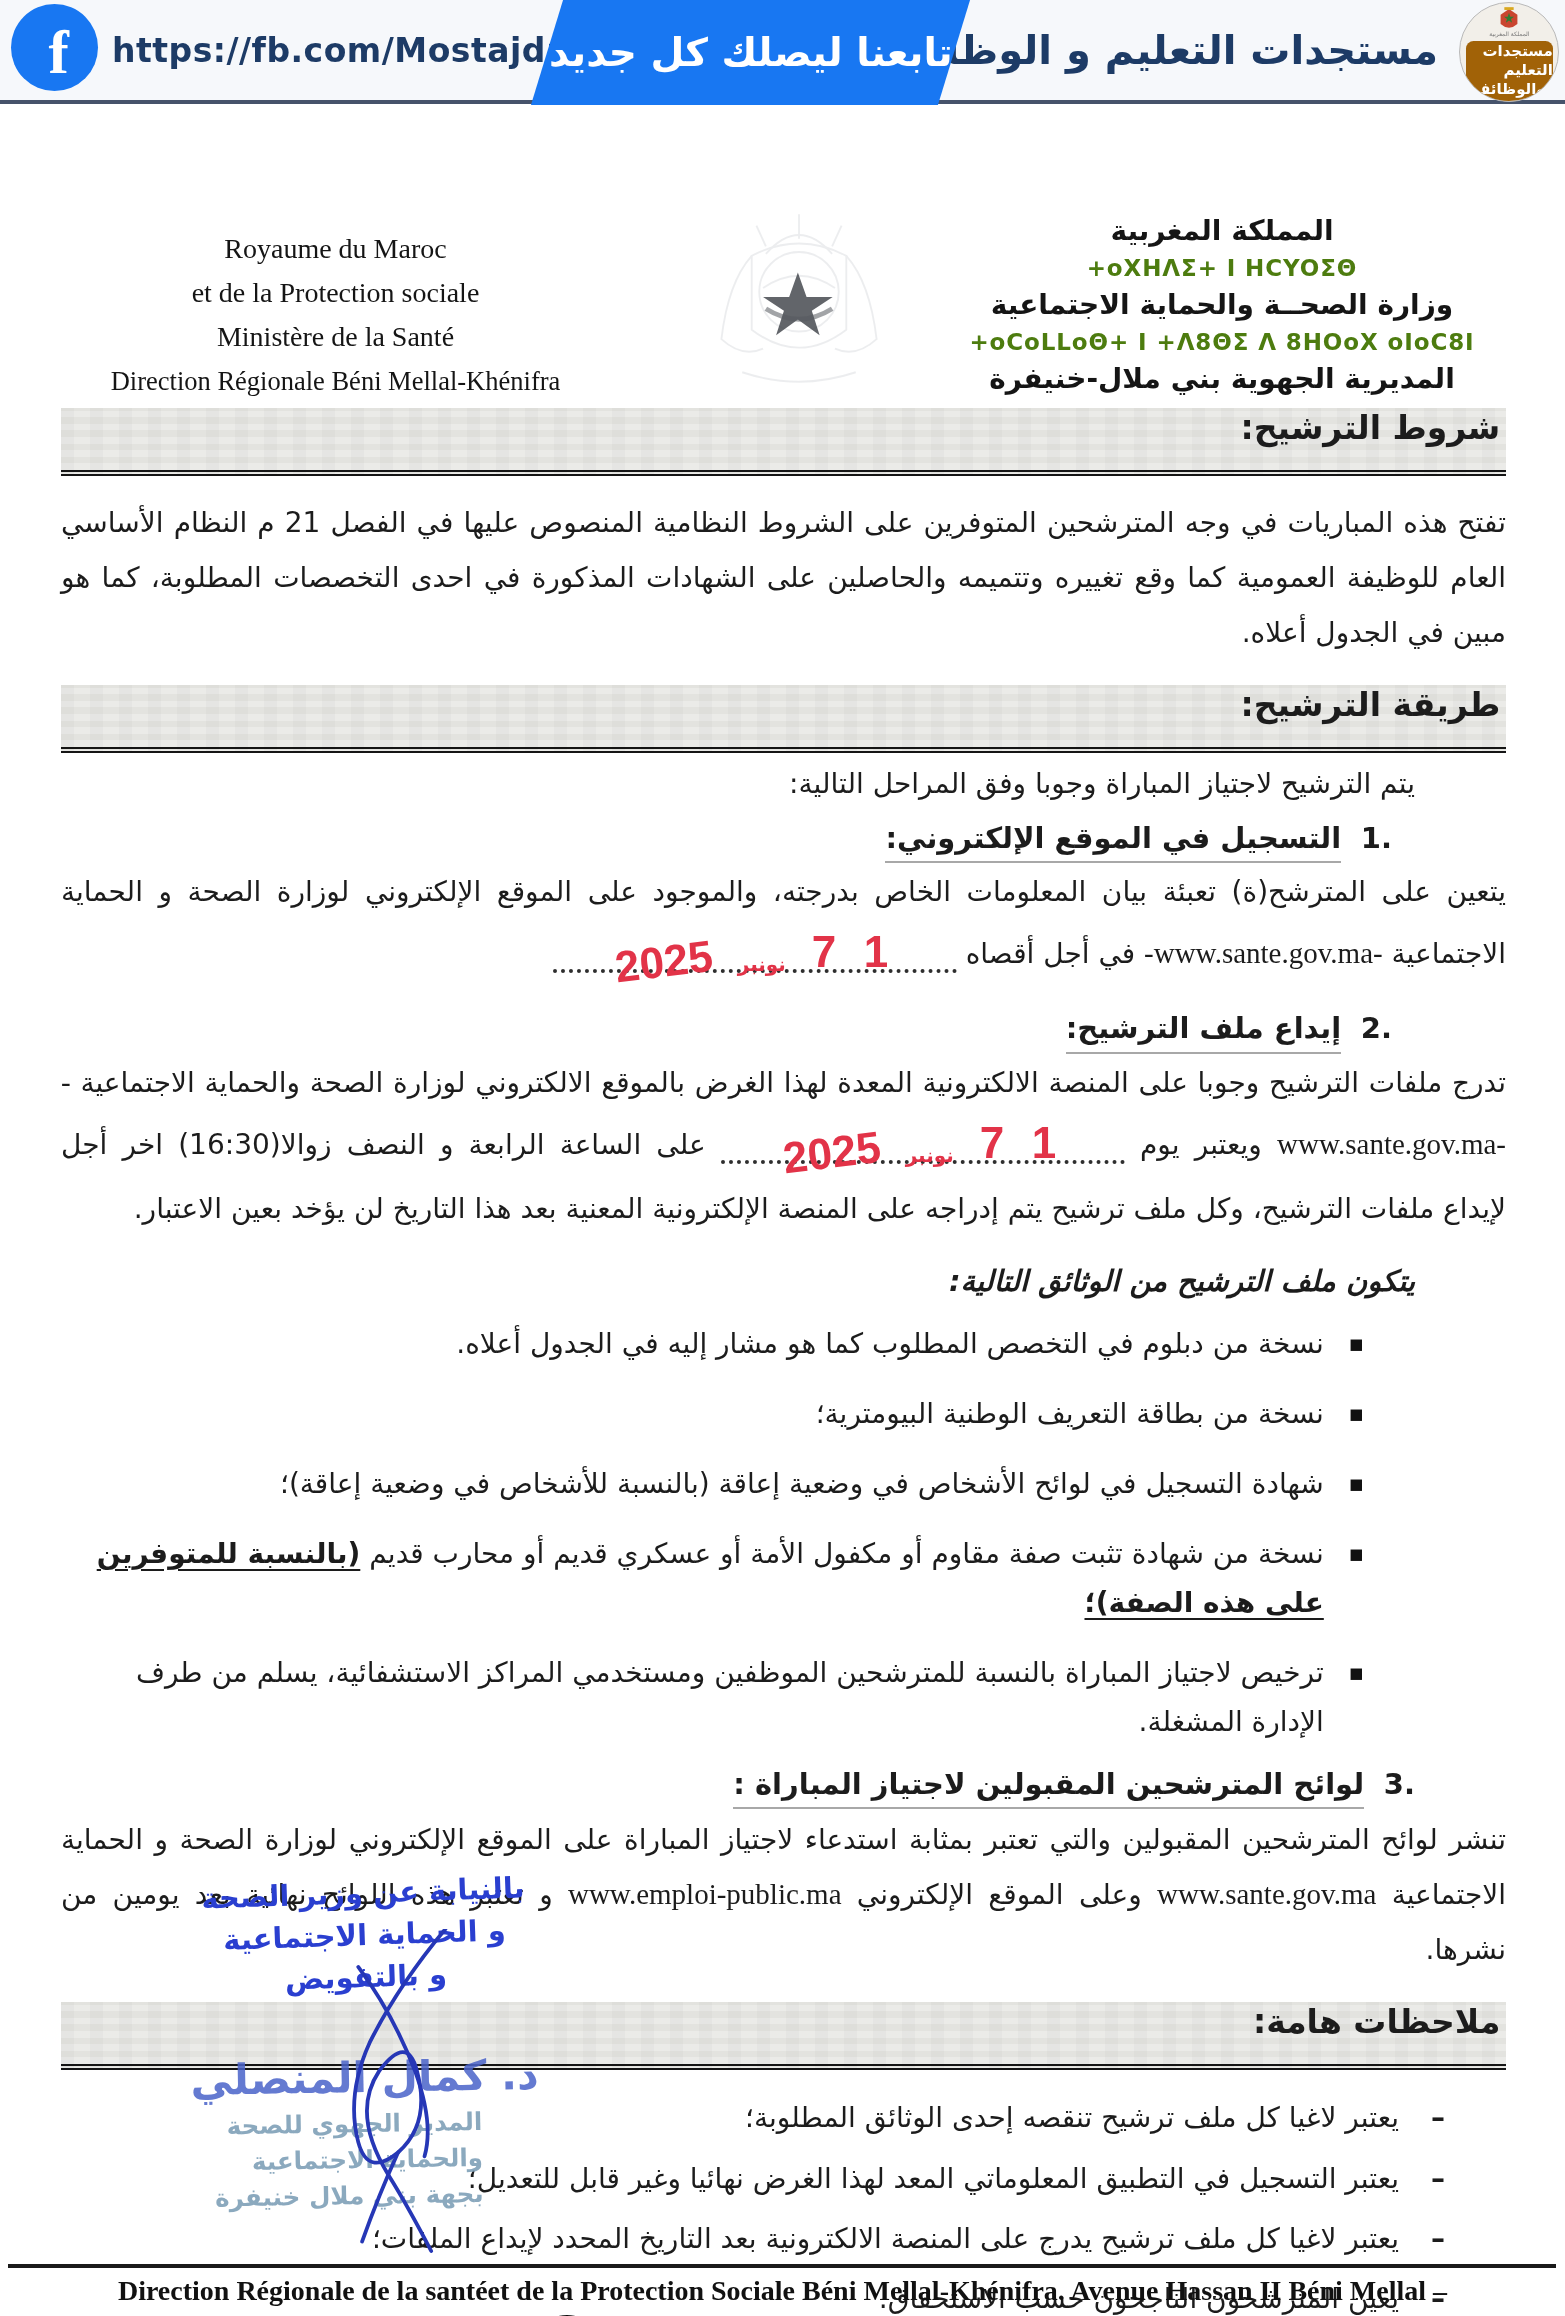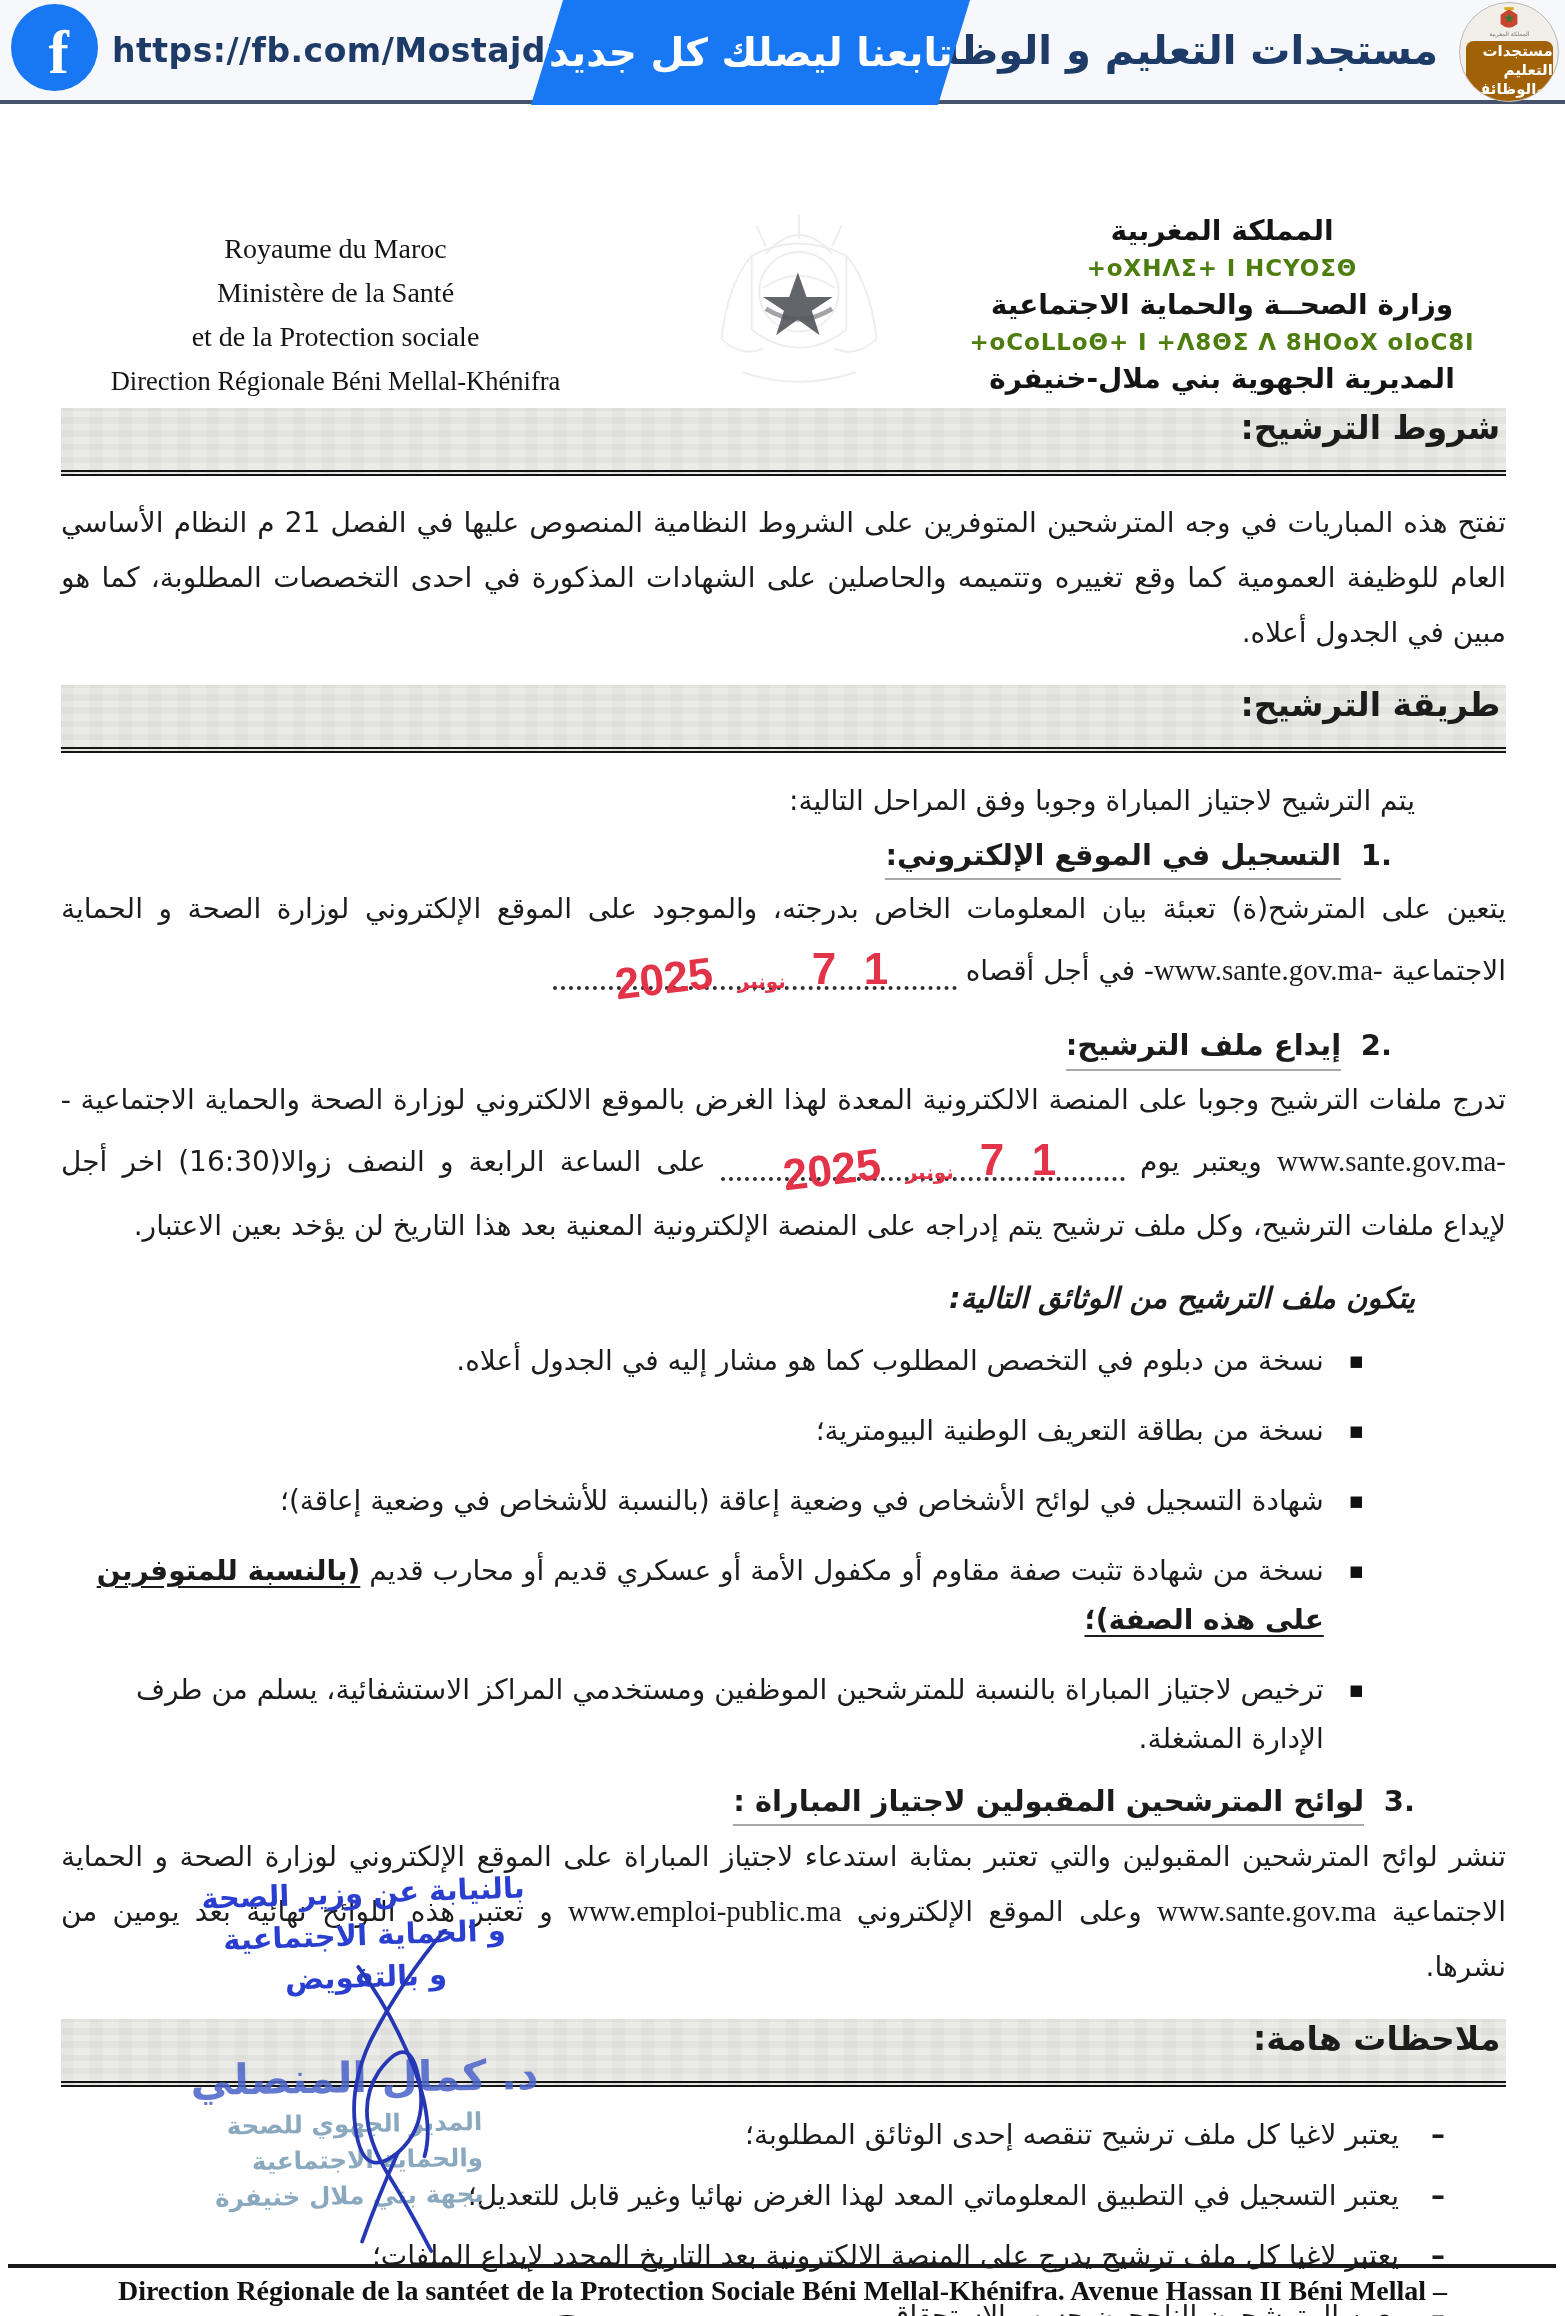--- a/index.html
+++ b/index.html
@@ -40,21 +40,21 @@
   .hdr-ar .a{font-size:28px;font-weight:bold;line-height:38px;}
   .hdr-ar .t{font-size:23px;font-weight:bold;line-height:36px;direction:ltr;letter-spacing:0.9px;color:#4d7c0f;}
   
   .secbar{height:62px;background:
             repeating-linear-gradient(90deg,rgba(0,0,0,.025) 0 13.2px,rgba(0,0,0,0) 13.2px 29px),
             repeating-linear-gradient(0deg,#ebebe8 0 6.6px,#e3e3df 6.6px 13.2px);
           border-bottom:6.6px double #151515;display:flex;align-items:flex-start;}
   .secbar .t{font-size:33px;font-weight:bold;padding-right:5.7px;}
   
   .para{font-size:28px;line-height:55px;text-align:justify;}
-  .intro{font-size:28px;padding-right:91px;margin-top:31px;}
+  .intro{font-size:28px;padding-right:91px;margin-top:14px;}
   .stephead{font-size:29px;font-weight:bold;margin-top:21px;padding-right:114px;}
   .stephead .num{display:inline-block;direction:ltr;margin-left:9.5px;}
   .stephead .u{border-bottom:2.8px solid #a8a8a8;padding-bottom:6.6px;}
   .docshead{font-size:29px;font-weight:bold;margin-top:28px;padding-right:91px;font-style:italic;}
   .bullet{display:flex;margin-top:21px;padding-right:142px;font-size:28px;line-height:49px;}
   .bullet .sq{flex:0 0 auto;margin-left:24.6px;font-size:23px;line-height:49px;color:#111;}
   .dash{display:flex;margin-top:13.2px;padding-right:61px;font-size:28px;line-height:47px;}
   .dash .d{flex:0 0 auto;margin-left:32px;font-weight:bold;}
   .url{direction:ltr;unicode-bidi:embed;font-family:"Liberation Serif",serif;font-size:29px;}
   
@@ -111,22 +111,22 @@
       <div>مستجدات التعليم</div>
       <div>والوظائف</div>
     </div>
   </div>
 
   <div class="content">
 
     <div class="hdr-row">
       <div class="hdr-fr">
         <div>Royaume du Maroc</div>
+        <div>et de la Protection sociale</div>
         <div>Ministère de la Santé</div>
-        <div>et de la Protection sociale</div>
         <div>Direction Régionale Béni Mellal-Khénifra</div>
       </div>
       <svg class="emblem" viewBox="0 0 260 230">
         <g stroke="#9aa0a8" fill="none" stroke-width="2" opacity="0.18">
           <path d="M95 60 Q130 20 165 60"></path>
           <path d="M85 30 L95 52 M130 18 L130 44 M175 30 L165 52"></path>
           <path d="M80 62 Q130 36 180 62 L180 140 Q130 178 80 140 Z"></path>
           <path d="M80 62 Q55 90 48 150 Q70 170 92 160"></path>
           <path d="M180 62 Q205 90 212 150 Q190 170 168 160"></path>
           <path d="M70 185 Q130 205 190 185"></path>

